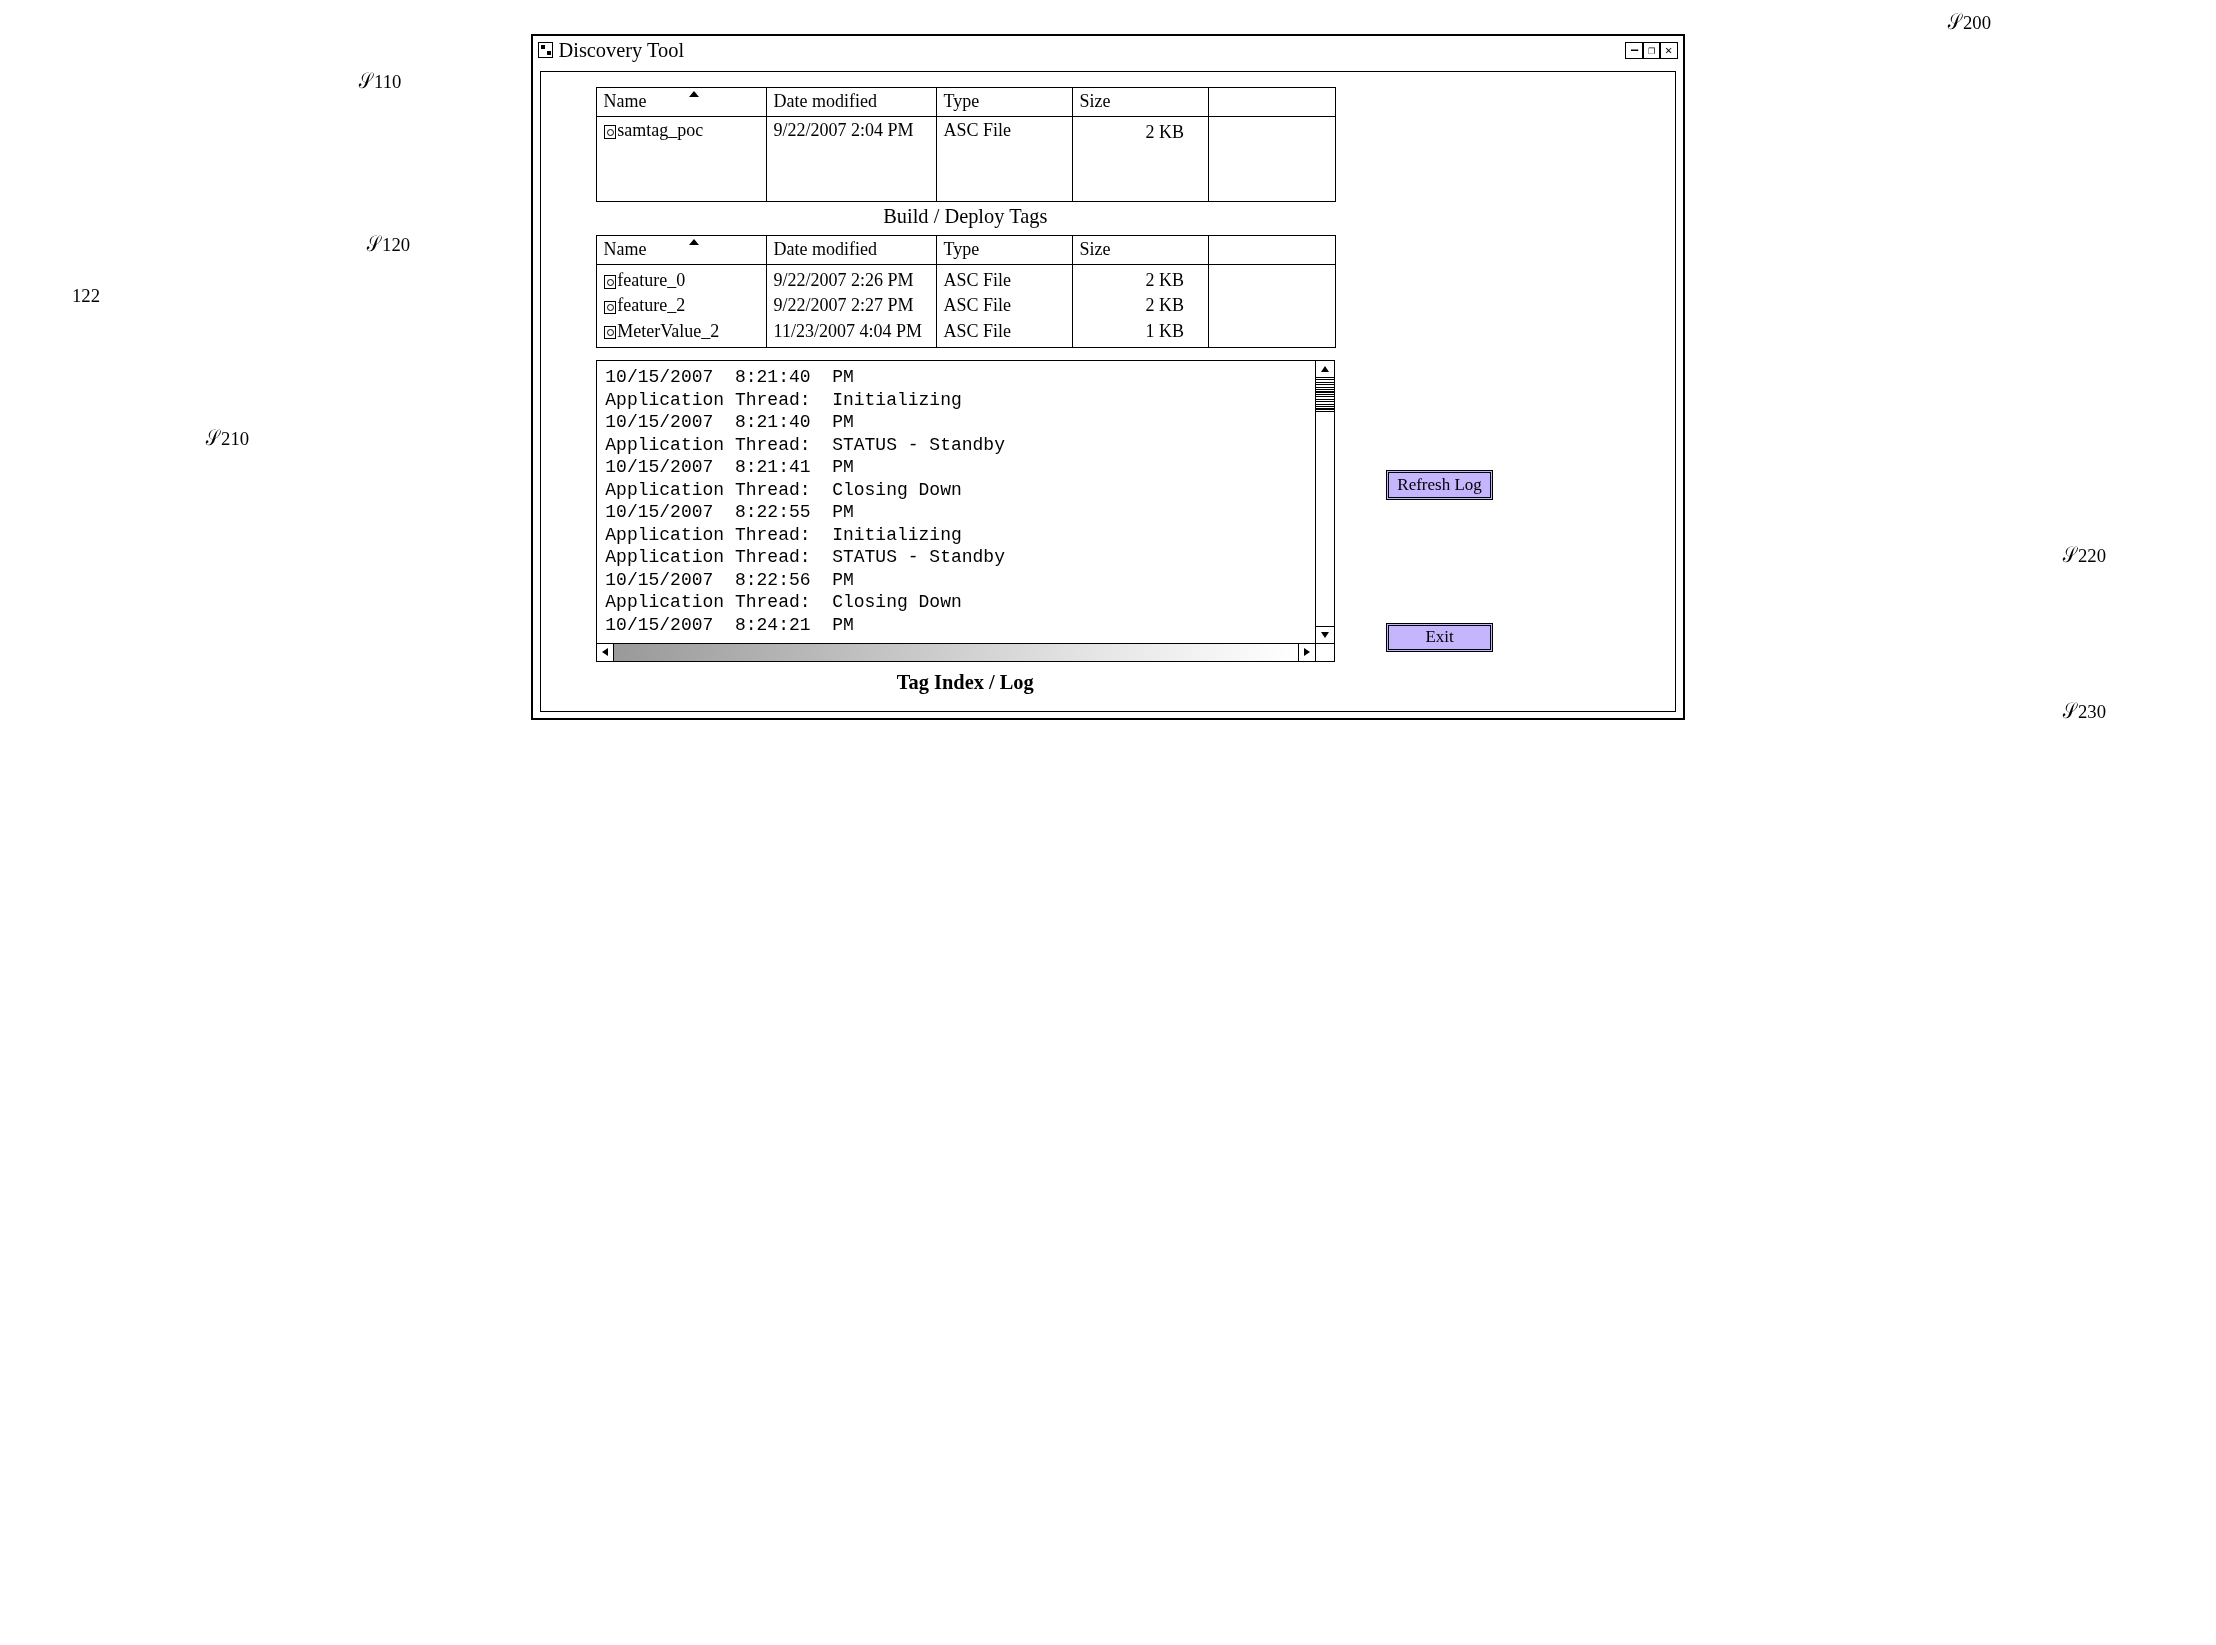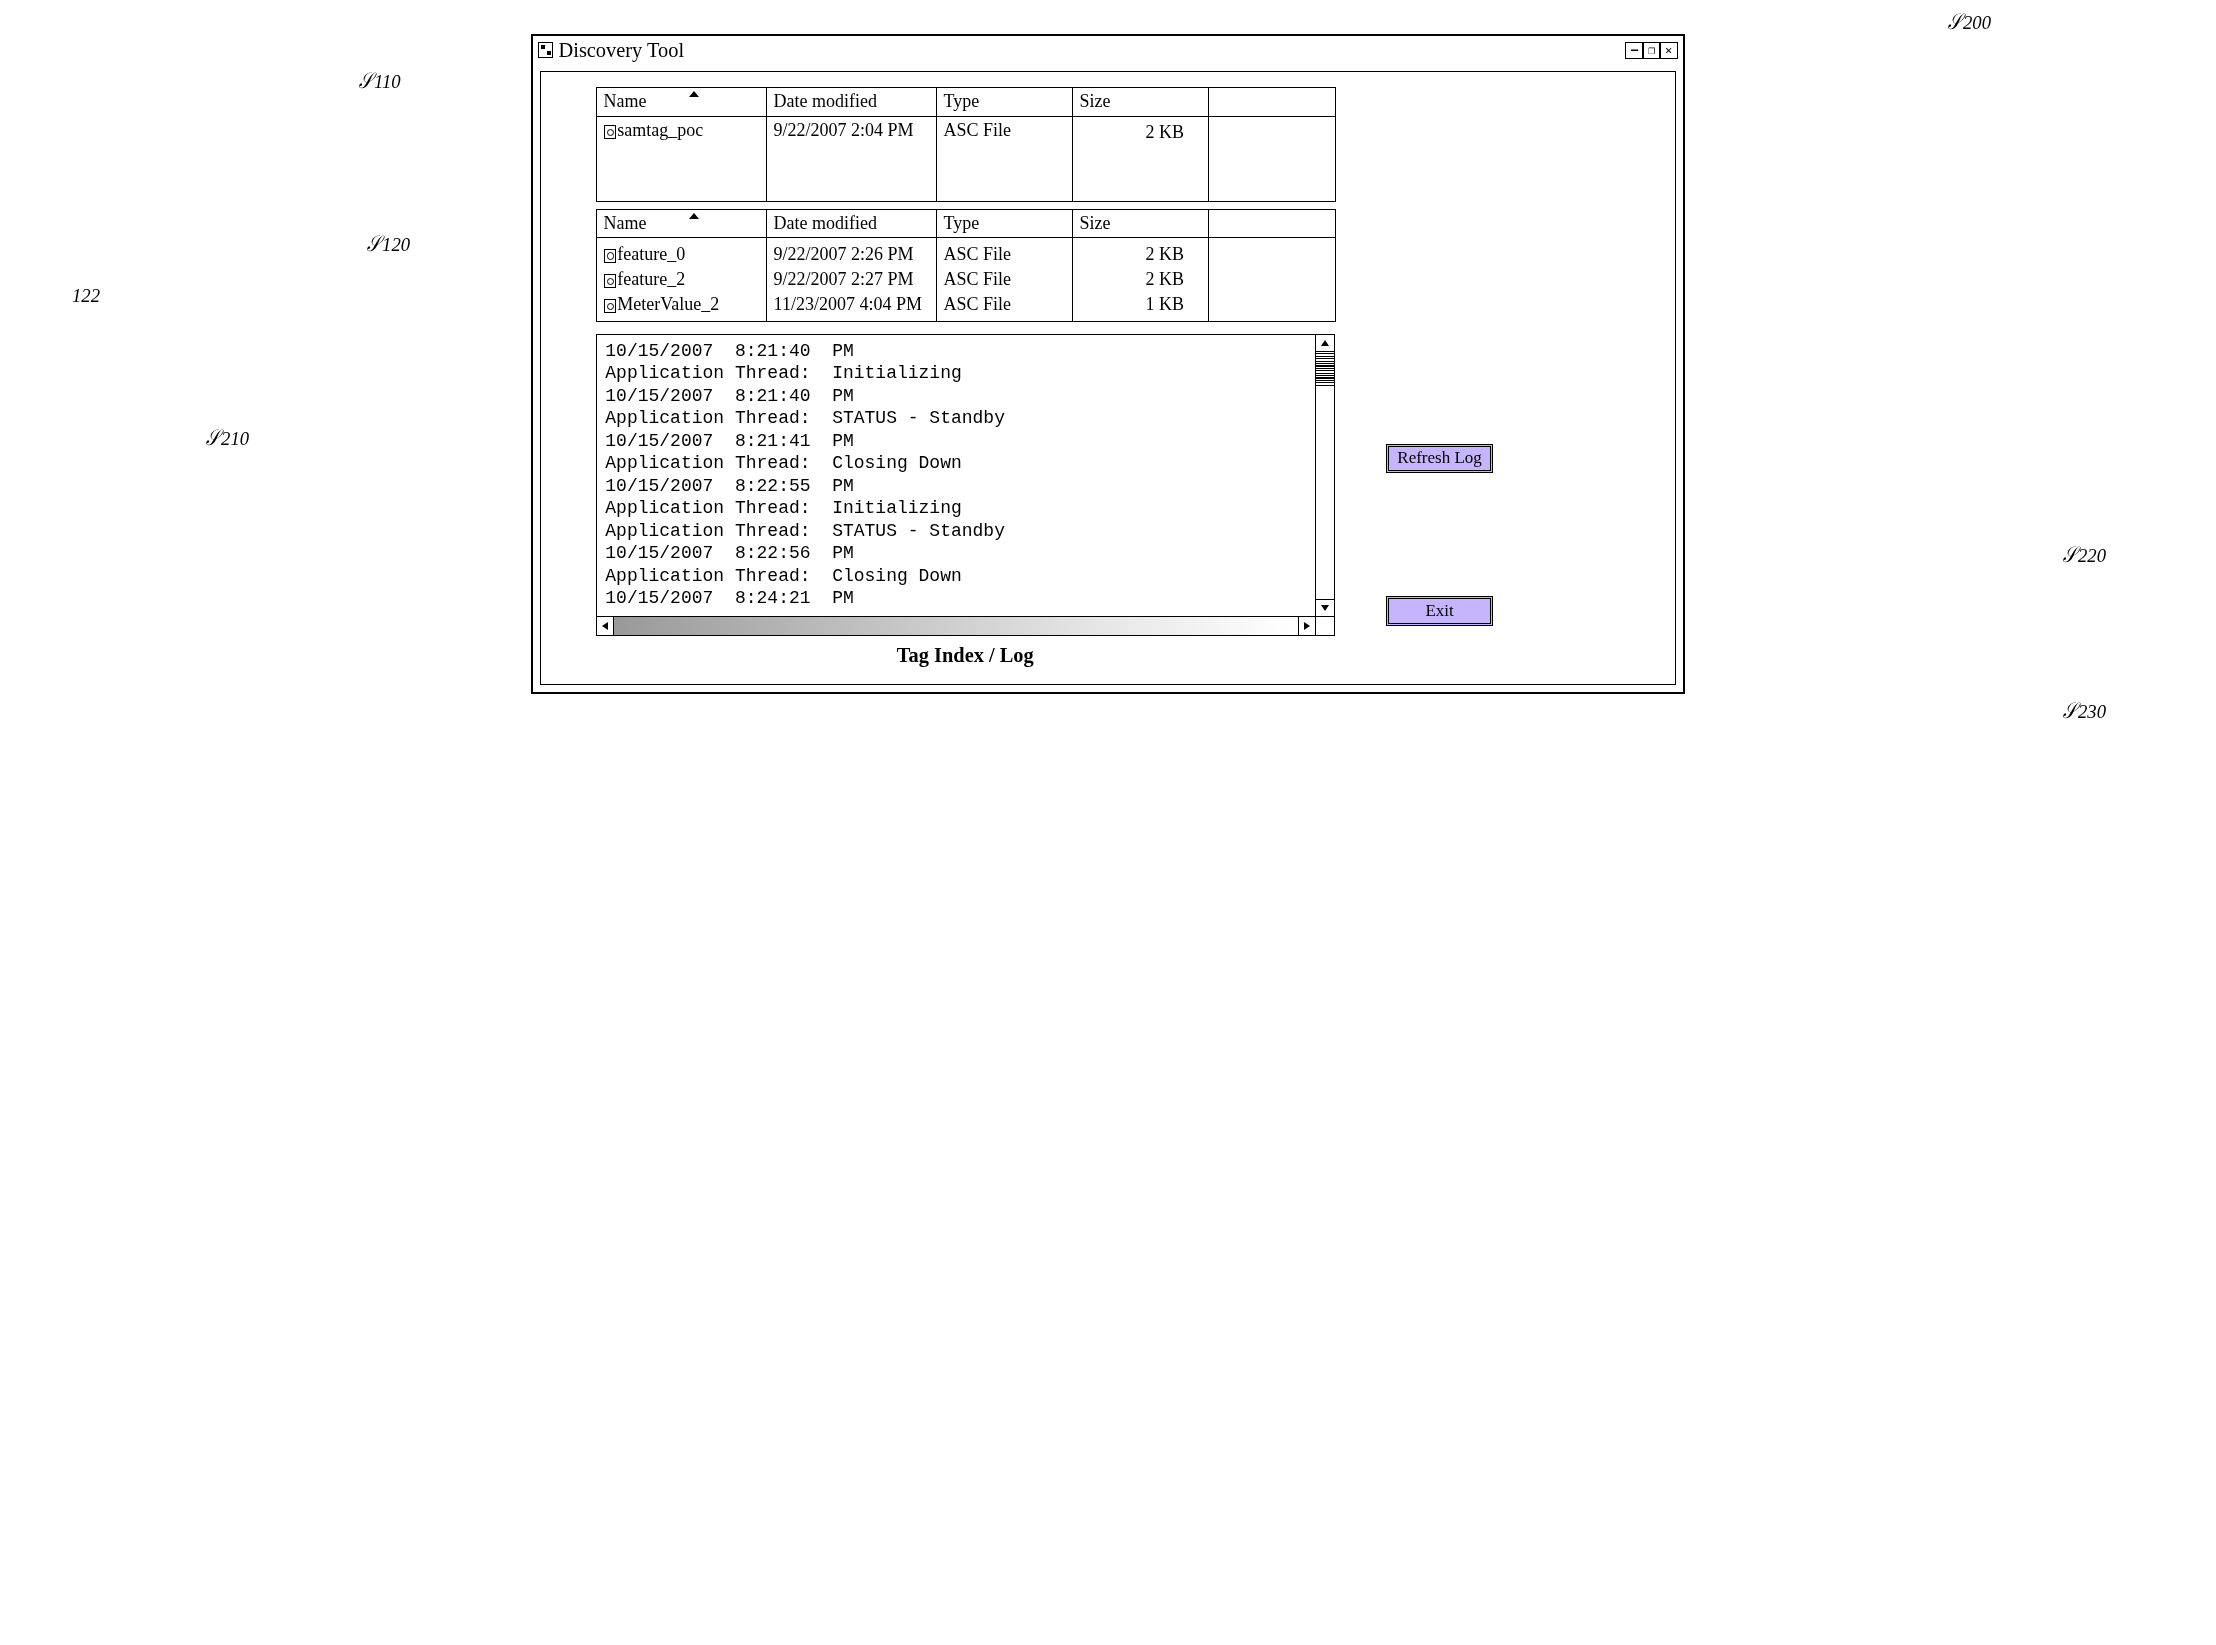--- a/index.html
+++ b/index.html
@@ -60,21 +60,20 @@
     .inner-frame {
       border: 1.7px solid black;
       margin: 6.8px;
       padding: 8.5px 55px 17px 55px;
     }
     
     .callout {
       position: absolute;
       font-size: 18.7px;
       font-family: "Times New Roman", serif;
-      font-style: italic;
     }
     .hook {
       display: inline-block;
       font-size: 22px;
       font-family: serif;
       transform: scaleX(0.8);
     }
     
     .wrapper { position: relative; }
     
@@ -286,20 +285,21 @@
             <td><span class="file-icon"></span><span>samtag_poc</span></td>
             <td>9/22/2007 2:04 PM</td>
             <td>ASC File</td>
             <td class="size-cell">
                 <div>2 KB</div>
               </td>
             <td></td>
           </tr>
         </tbody>
       </table>
+      <div class="section-title">Build / Deploy Tags</div>
 
       <table class="file-table">
         <thead>
           <tr>
             <th class="col-name"><span>Name</span><span class="sort-indicator"></span></th>
             <th class="col-date">Date modified</th>
             <th class="col-type">Type</th>
             <th class="col-size">Size</th>
             <th class="col-blank"></th>
           </tr>

